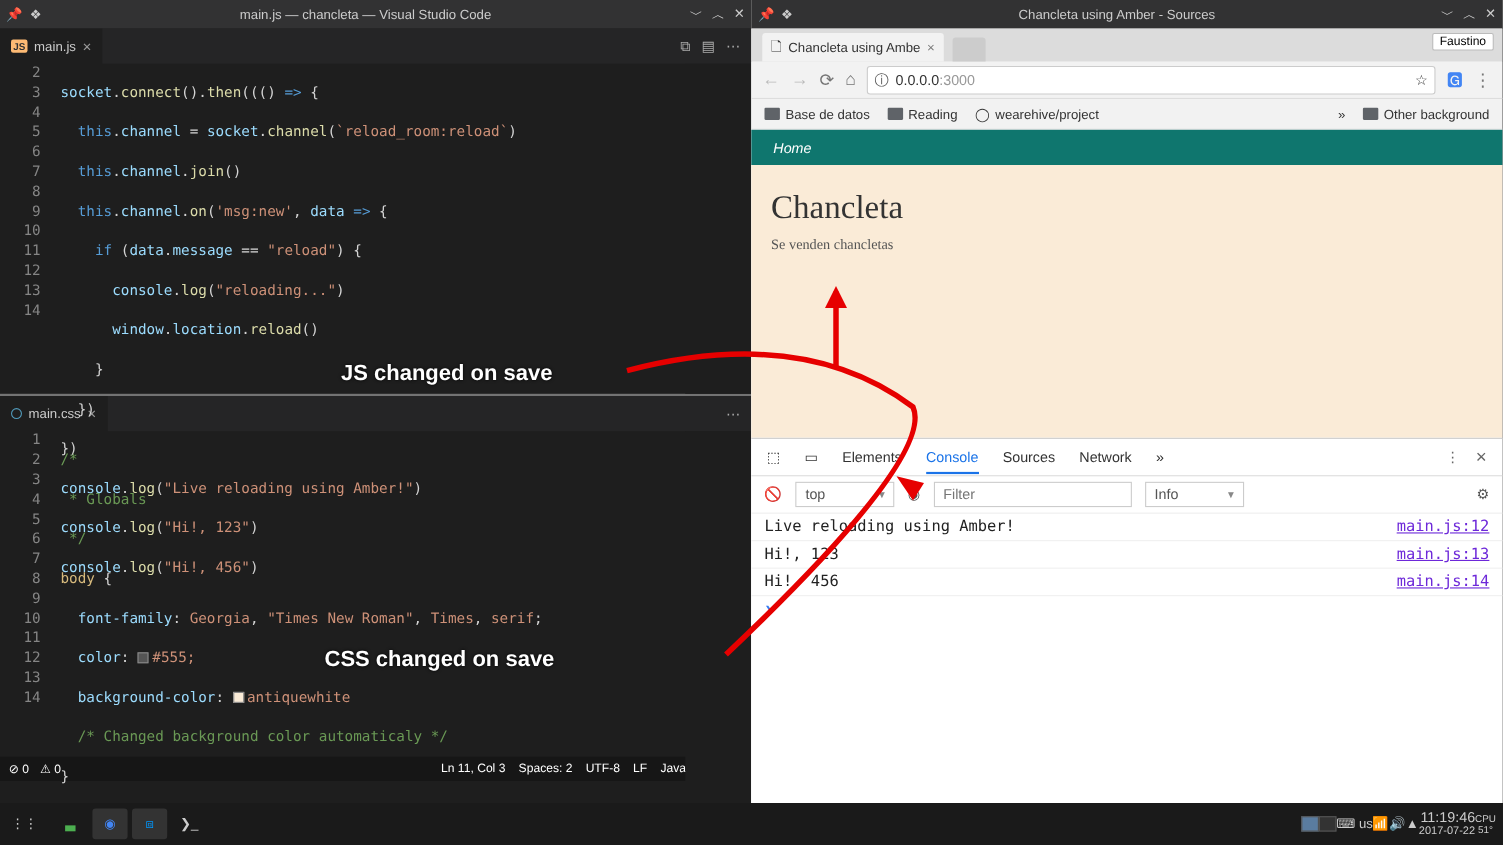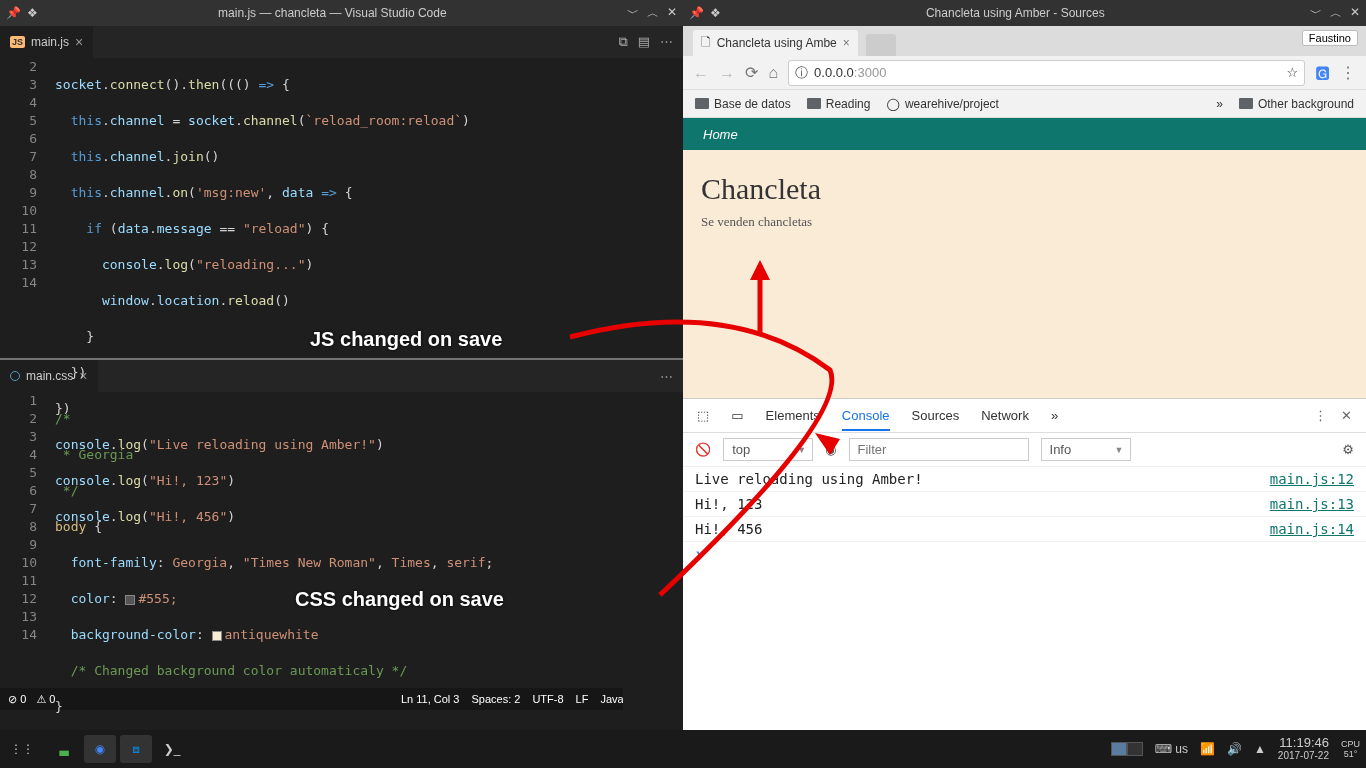--- a/index.html
+++ b/index.html
@@ -74,33 +74,33 @@
 .dt-tabs { height: 34px; display: flex; align-items: center; gap: 22px; padding: 0 14px; border-bottom: 1px solid #ddd; color: #333; font-size: 13px; }
 .dt-tabs .active { color: #1a73e8; border-bottom: 2px solid #1a73e8; padding-bottom: 6px; margin-bottom: -8px; }
 .dt-tabs .right { margin-left: auto; display: flex; gap: 14px; color: #666; }
 .dt-filter { height: 34px; display: flex; align-items: center; gap: 12px; padding: 0 12px; border-bottom: 1px solid #eee; font-size: 13px; color: #555; }
 .dt-filter .dropdown { border: 1px solid #ccc; padding: 3px 24px 3px 8px; position: relative; min-width: 90px; background: #fff; }
 .dt-filter .dropdown::after { content: "▼"; position: absolute; right: 6px; font-size: 9px; color: #888; top: 6px; }
 .dt-filter input { border: 1px solid #ccc; padding: 3px 8px; font-size: 13px; width: 180px; }
 .console-lines { font-family: monospace; font-size: 14px; }
 .console-line { display: flex; padding: 4px 12px; border-bottom: 1px solid #f0f0f0; }
 .console-line .msg { flex: 1; color: #222; }
-.console-line .src { color: #0f766e; text-decoration: underline; }
+.console-line .src { color: #6d28d9; text-decoration: underline; }
 .prompt { padding: 6px 12px; color: #367cf1; font-family: monospace; }
 
 
 .annotation { position: absolute; color: #fff; font-weight: bold; font-size: 20px; pointer-events: none; text-shadow: 0 0 3px #000; }
 .arrow-svg { position: absolute; pointer-events: none; }
 
 
 .taskbar { position: absolute; left: 0; bottom: 0; width: 1366px; height: 38px; background: #1a1a1a; display: flex; align-items: center; color: #ccc; padding: 0 6px; gap: 10px; font-size: 12px; }
 .taskbar .apps { display: flex; gap: 4px; }
 .task-icon { width: 32px; height: 28px; display: flex; align-items: center; justify-content: center; border-radius: 3px; }
 .task-icon.active { background: #333; }
-.taskbar .right { margin-left: auto; display: flex; align-items: center; gap: 12px; }
+.taskbar .right { margin-left: auto; display: flex; align-items: center; }
 .clock { text-align: right; line-height: 13px; }
 .clock .time { font-size: 13px; }
 .clock .date { font-size: 10px; }
 .cpu { text-align: center; font-size: 9px; line-height: 10px; }
 .pager { display: flex; }
 .pager-cell { width: 16px; height: 14px; background: #333; border: 1px solid #555; }
 .pager-cell.active { background: #5a7ca0; }
 </style>
 </head>
 <body>
@@ -191,21 +191,21 @@
           <div>8</div>
           <div>9</div>
           <div>10</div>
           <div>11</div>
           <div>12</div>
           <div>13</div>
           <div>14</div>
       </div>
       <div class="code">
 <div><span class="tok-comment">/*</span></div>
-<div><span class="tok-comment"> * Georgia</span></div>
+<div><span class="tok-comment"> * Globals</span></div>
 <div><span class="tok-comment"> */</span></div>
 <div><span class="tok-sel">body</span> {</div>
 <div>  <span class="tok-cssprop">font-family</span>: <span class="tok-cssval">Georgia</span>, <span class="tok-str">"Times New Roman"</span>, <span class="tok-cssval">Times</span>, <span class="tok-cssval">serif</span>;</div>
 <div>  <span class="tok-cssprop">color</span>: <span class="swatch" style="background:#555"></span><span class="tok-cssval">#555;</span></div>
 <div>  <span class="tok-cssprop">background-color</span>: <span class="swatch" style="background:antiquewhite"></span><span class="tok-cssval">antiquewhite</span></div>
 <div>  <span class="tok-comment">/* Changed background color automaticaly */</span></div>
 <div>}</div>
 <div>&nbsp;</div>
 
 

